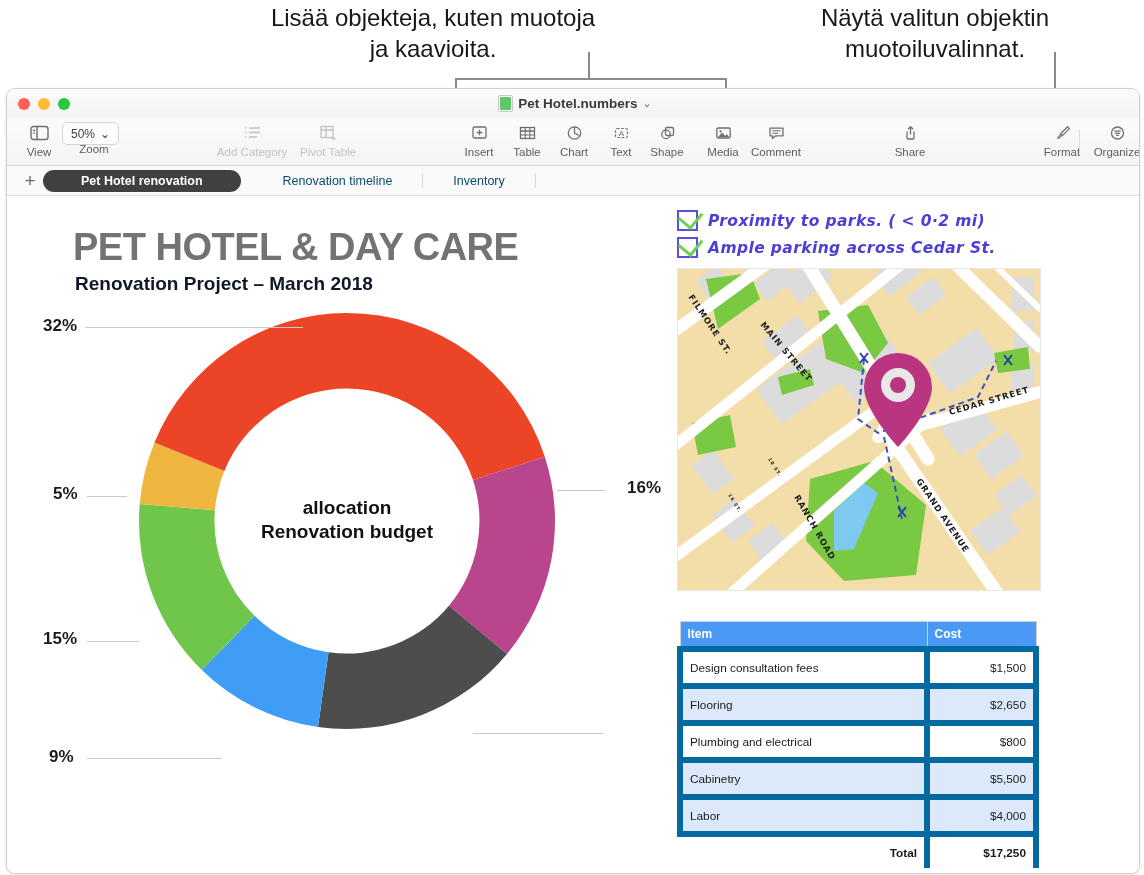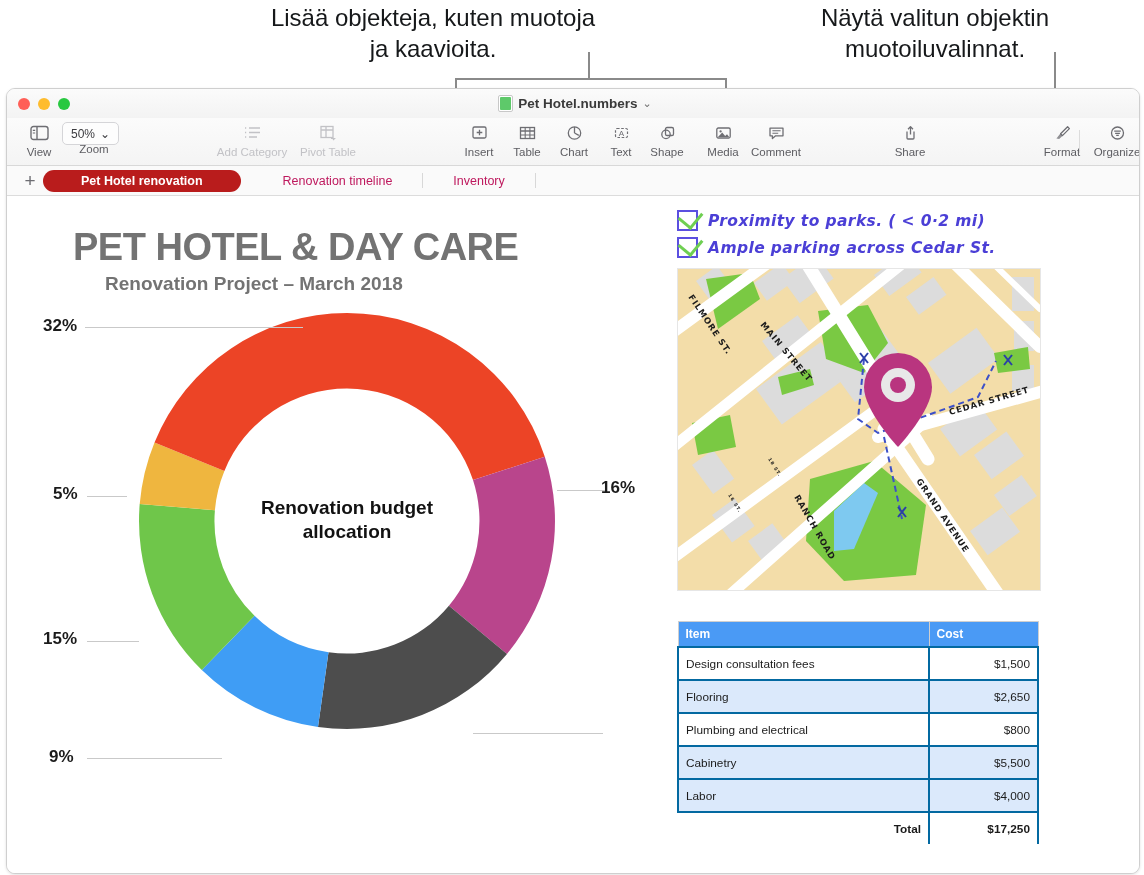--- a/index.html
+++ b/index.html
@@ -48,30 +48,30 @@
   .tb.dim .gl,.tb.dim .lb{color:#c2c2c6;}
   .zoomchip{
     position:absolute;top:4px;left:55px;height:21px;padding:0 8px;border:1px solid #d5d5d8;border-radius:5px;
     background:#fdfdfd;display:flex;align-items:center;gap:5px;font-size:12px;color:#3b3b3f;
   }
   .tbsep{position:absolute;top:12px;width:1px;height:23px;background:#dcdcdc;}
 
   
   #tabbar{height:29px;background:#fafafa;border-bottom:1px solid #dcdcdc;display:flex;align-items:center;padding-left:10px;gap:0;}
   #tab-add{width:26px;text-align:center;font-size:19px;color:#6d6d72;line-height:1;cursor:default;}
-  .tab{font-size:12.5px;color:#be185d;padding:3px 14px;border-radius:11px;white-space:nowrap;}
-  .tab.active{background:#b91c1c;color:#ffffff;font-weight:bold;padding:4px 38px;}
+  .tab{font-size:12.5px;color:#0c4a6e;padding:3px 14px;border-radius:11px;white-space:nowrap;}
+  .tab.active{background:#404040;color:#ffffff;font-weight:bold;padding:4px 38px;}
   .tabsep{width:1px;height:15px;background:#d8d8d8;margin:0 16px;}
 
   
   #canvas{position:relative;height:679px;background:#ffffff;}
 
   
   #sheet-title{position:absolute;left:66px;top:30px;font-size:38px;font-weight:bold;letter-spacing:-0.5px;color:#737373;}
-  #sheet-sub{position:absolute;left:68px;top:77px;font-size:19px;font-weight:bold;color:#737373;margin-left:30px;}
+  #sheet-sub{position:absolute;left:68px;top:77px;font-size:19px;font-weight:bold;color:#0f172a;}
 
   
   #donut-wrap{position:absolute;left:28px;top:110px;width:640px;height:460px;}
   .pct{position:absolute;font-size:17px;font-weight:bold;color:#1b1b1b;}
   .lead{position:absolute;background:#c9c9c9;height:1px;}
 
   
   .hand{font-family:"DejaVu Sans",sans-serif;font-style:italic;font-weight:bold;}
   #notes{position:absolute;left:670px;top:14px;width:370px;}
   .noteline{display:flex;align-items:center;gap:10px;margin-bottom:6px;}
@@ -80,21 +80,21 @@
     border-right:3px solid #6fcf52;border-bottom:3px solid #6fcf52;transform:rotate(40deg);}
   .notetxt{font-size:15.5px;color:#4b3fd6;letter-spacing:.4px;}
 
   
   #map{position:absolute;left:670px;top:72px;width:362px;height:321px;overflow:hidden;background:#f2dca8;border:1px solid #e6e6e6;}
 
   
   #tbl{position:absolute;left:670px;top:425px;width:362px;border-collapse:collapse;font-size:11.8px;}
   #tbl th{background:#4a9af5;color:#fff;font-size:12px;text-align:left;padding:5px 7px;border:1px solid #cfcfcf;}
   #tbl th.c2{width:94px;}
-  #tbl td{padding:6px 7px;border:2px solid #0369a1;color:#1b1b1b;height:19px;}
+  #tbl td{padding:6px 7px;border:6px solid #0369a1;color:#1b1b1b;height:19px;}
   #tbl td.num{text-align:right;}
   #tbl tr.alt td{background:#dbe9fb;}
   #tbl tr.total td{font-weight:bold;text-align:right;border-left-color:#fff;border-bottom-color:#fff;}
   #tbl tr.total td.lbl{border-left:1px solid #fff;}
 </style>
 </head>
 <body>
 
 <div class="callout" id="callout-left">Lisää objekteja, kuten muotoja ja kaavioita.</div>
 <div class="callout" id="callout-right">Näytä valitun objektin muotoiluvalinnat.</div>
@@ -298,38 +298,38 @@
           <path d="M -29.0 205.9 A 208 208 0 0 1 -145.2 148.9 L -92.5 94.8 A 132.5 132.5 0 0 0 -18.5 131.2 Z" fill="#3f9df5"></path>
 
           <path d="M -145.2 148.9 A 208 208 0 0 1 -207.3 -16.9 L -132.1 -10.8 A 132.5 132.5 0 0 0 -92.5 94.8 Z" fill="#6fc64a"></path>
 
           <path d="M -207.3 -16.9 A 208 208 0 0 1 -192.5 -78.6 L -122.6 -50.1 A 132.5 132.5 0 0 0 -132.1 -10.8 Z" fill="#efb63f"></path>
 
           <path d="M -192.5 -78.6 A 208 208 0 0 1 0 -208 L 0 -132.5 A 132.5 132.5 0 0 0 -122.6 -50.1 Z" fill="#ec4426"></path>
         </g>
       </svg>
       <div style="position:absolute;left:196px;top:190px;width:232px;text-align:center;font-size:19px;font-weight:bold;color:#121212;line-height:1.28;">
+        <div>allocation</div>
         <div>Renovation budget</div>
-        <div>allocation</div>
       </div>
 
       
       <div class="pct" style="left:8px;top:10px;">32%</div>
       <div class="lead" style="left:50px;top:21px;width:218px;"></div>
 
       <div class="pct" style="left:18px;top:178px;">5%</div>
       <div class="lead" style="left:52px;top:190px;width:40px;"></div>
 
       <div class="pct" style="left:8px;top:323px;">15%</div>
       <div class="lead" style="left:52px;top:335px;width:52px;"></div>
 
       <div class="pct" style="left:14px;top:441px;">9%</div>
       <div class="lead" style="left:52px;top:452px;width:135px;"></div>
 
-      <div class="pct" style="left:566px;top:172px;">16%</div>
+      <div class="pct" style="left:592px;top:172px;">16%</div>
       <div class="lead" style="left:522px;top:184px;width:48px;"></div>
 
       <div class="lead" style="left:438px;top:427px;width:130px;"></div>
     </div>
 
     <div id="notes">
       <div class="noteline">
         <span class="chk"></span>
         <span class="notetxt hand">Proximity to parks. ( &lt; 0·2 mi)</span>
       </div>

